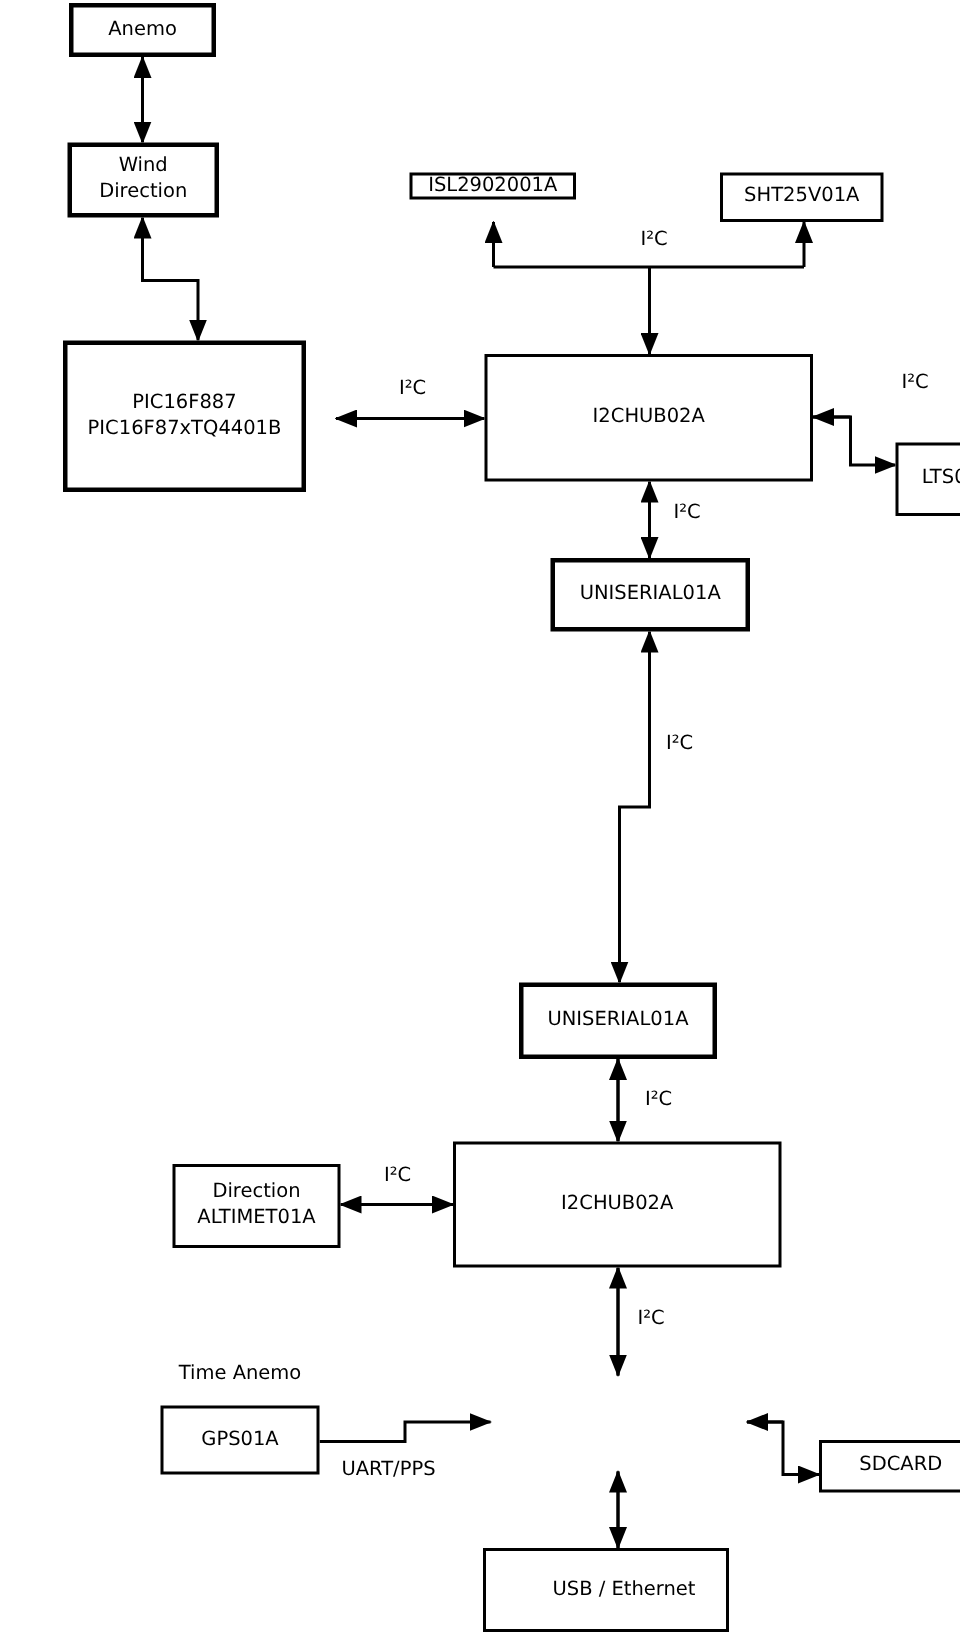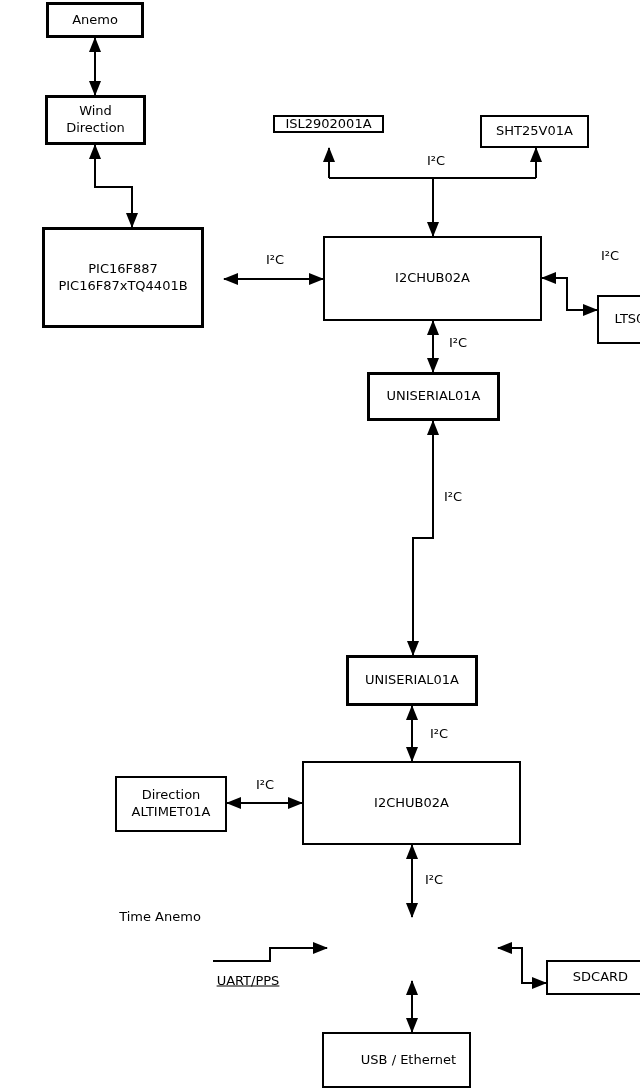--- a/index.html
+++ b/index.html
@@ -87,25 +87,26 @@
 PIC16F87xTQ4401B</div>
     <div class="node" style="left: 233px; top: 115px; width: 111px; height: 18px; border-width: 2px;">ISL2902001A</div>
     <div class="node" style="left: 440px; top: 115px; width: 109px; height: 33px; border-width: 2px;">SHT25V01A</div>
     <div class="node" style="left: 283px; top: 236px; width: 219px; height: 85px; border-width: 2px;">I2CHUB02A</div>
     <div class="node" style="left: 557px; top: 295px; width: 82px; height: 49px; border-width: 2px;">LTS01A</div>
     <div class="node" style="left: 327px; top: 372px; width: 133px; height: 49px; border-width: 3px;">UNISERIAL01A</div>
     <div class="node" style="left: 306px; top: 655px; width: 132px; height: 51px; border-width: 3px;">UNISERIAL01A</div>
     <div class="node" style="left: 262px; top: 761px; width: 219px; height: 84px; border-width: 2px;">I2CHUB02A</div>
     <div class="node" style="left: 75px; top: 776px; width: 112px; height: 56px; border-width: 2px;">Direction
 ALTIMET01A</div>
+    <div class="node" style="left: 67px; top: 937px; width: 106px; height: 46px; border-width: 2px;">GPS01A</div>
     <div class="node" style="left: 506px; top: 960px; width: 109px; height: 35px; border-width: 2px;">SDCARD</div>
-    <div class="node" style="left: 282px; top: 1032px; width: 149px; height: 56px; border-width: 2px; padding-left: 24px;">USB / Ethernet</div>
+    <div class="node" style="left: 282px; top: 1032px; width: 164px; height: 56px; border-width: 2px; padding-left: 24px;">USB / Ethernet</div>
     <div class="lbl" style="left: 235px; top: 259px;">I²C</div>
     <div class="lbl" style="left: 396px; top: 160px;">I²C</div>
     <div class="lbl" style="left: 570px; top: 255px;">I²C</div>
     <div class="lbl" style="left: 418px; top: 342px;">I²C</div>
     <div class="lbl" style="left: 413px; top: 496px;">I²C</div>
     <div class="lbl" style="left: 399px; top: 733px;">I²C</div>
     <div class="lbl" style="left: 225px; top: 784px;">I²C</div>
     <div class="lbl" style="left: 394px; top: 879px;">I²C</div>
-    <div class="lbl" style="left: 208px; top: 980px; text-decoration: underline;">UART/PPS</div>
+    <div class="lbl" style="left: 219px; top: 980px;">UART/PPS</div>
     <div class="lbl" style="left: 120px; top: 916px;">Time Anemo</div>
   </div>
 
 </body></html>

